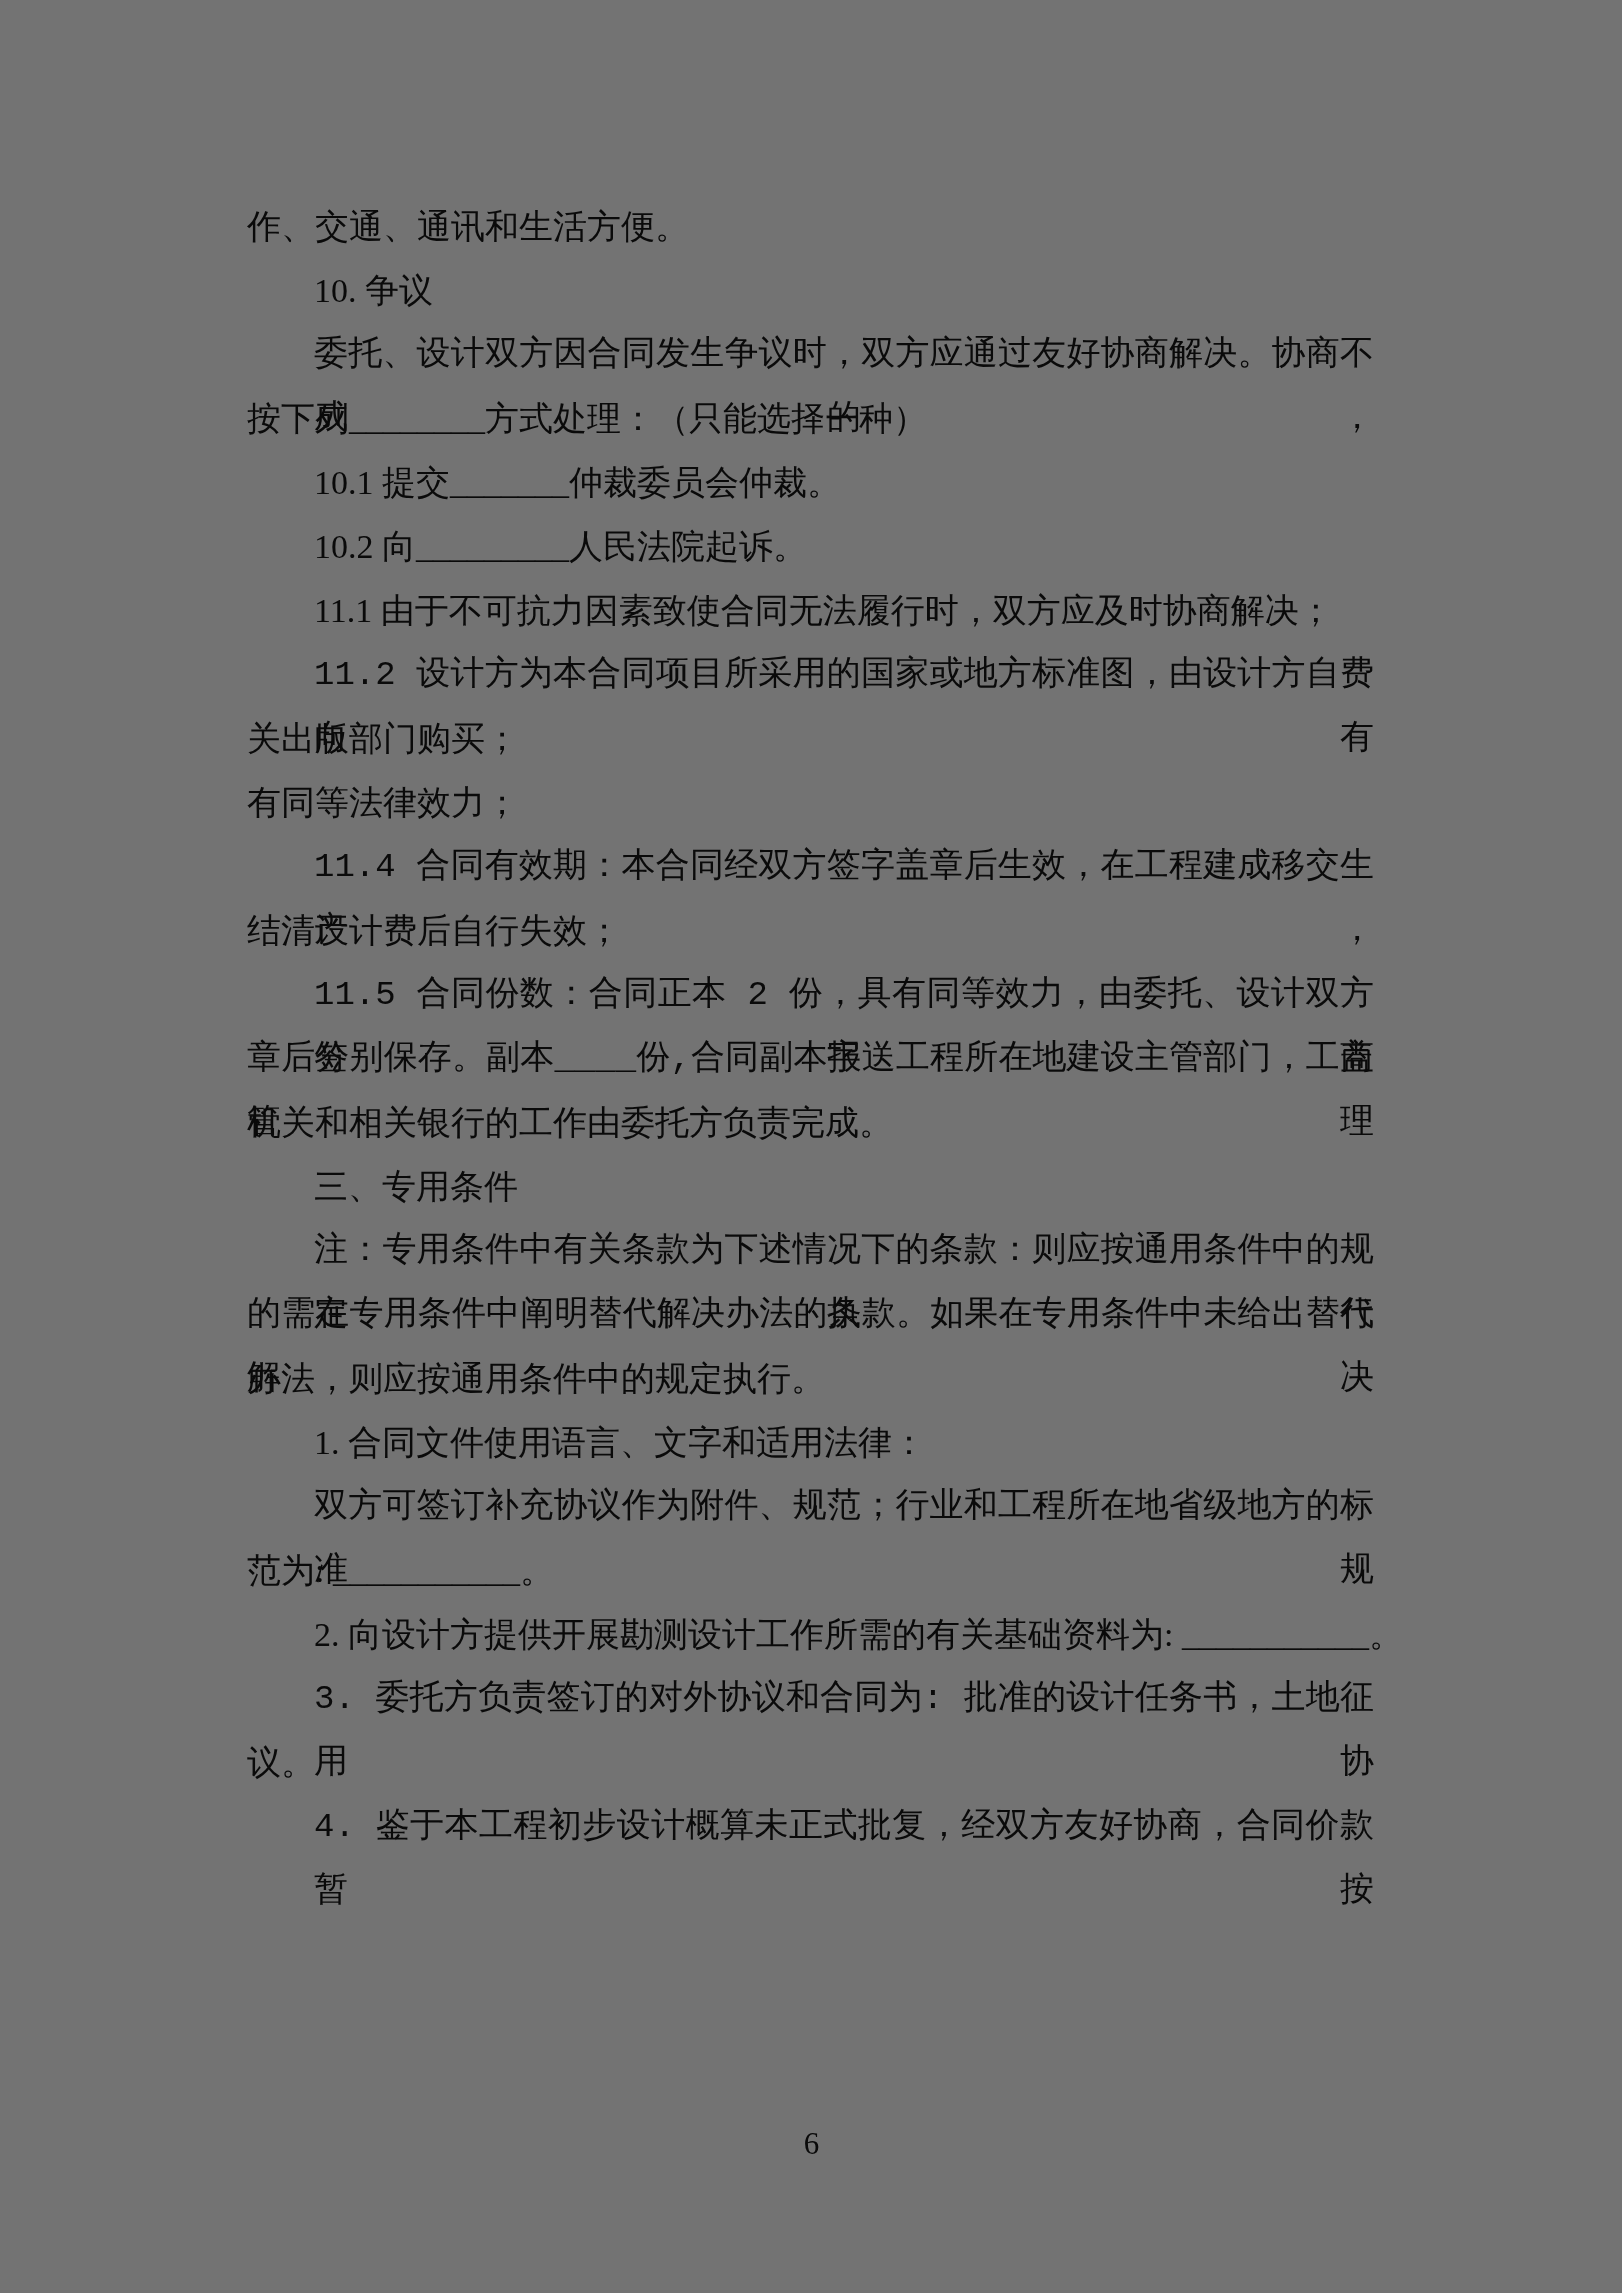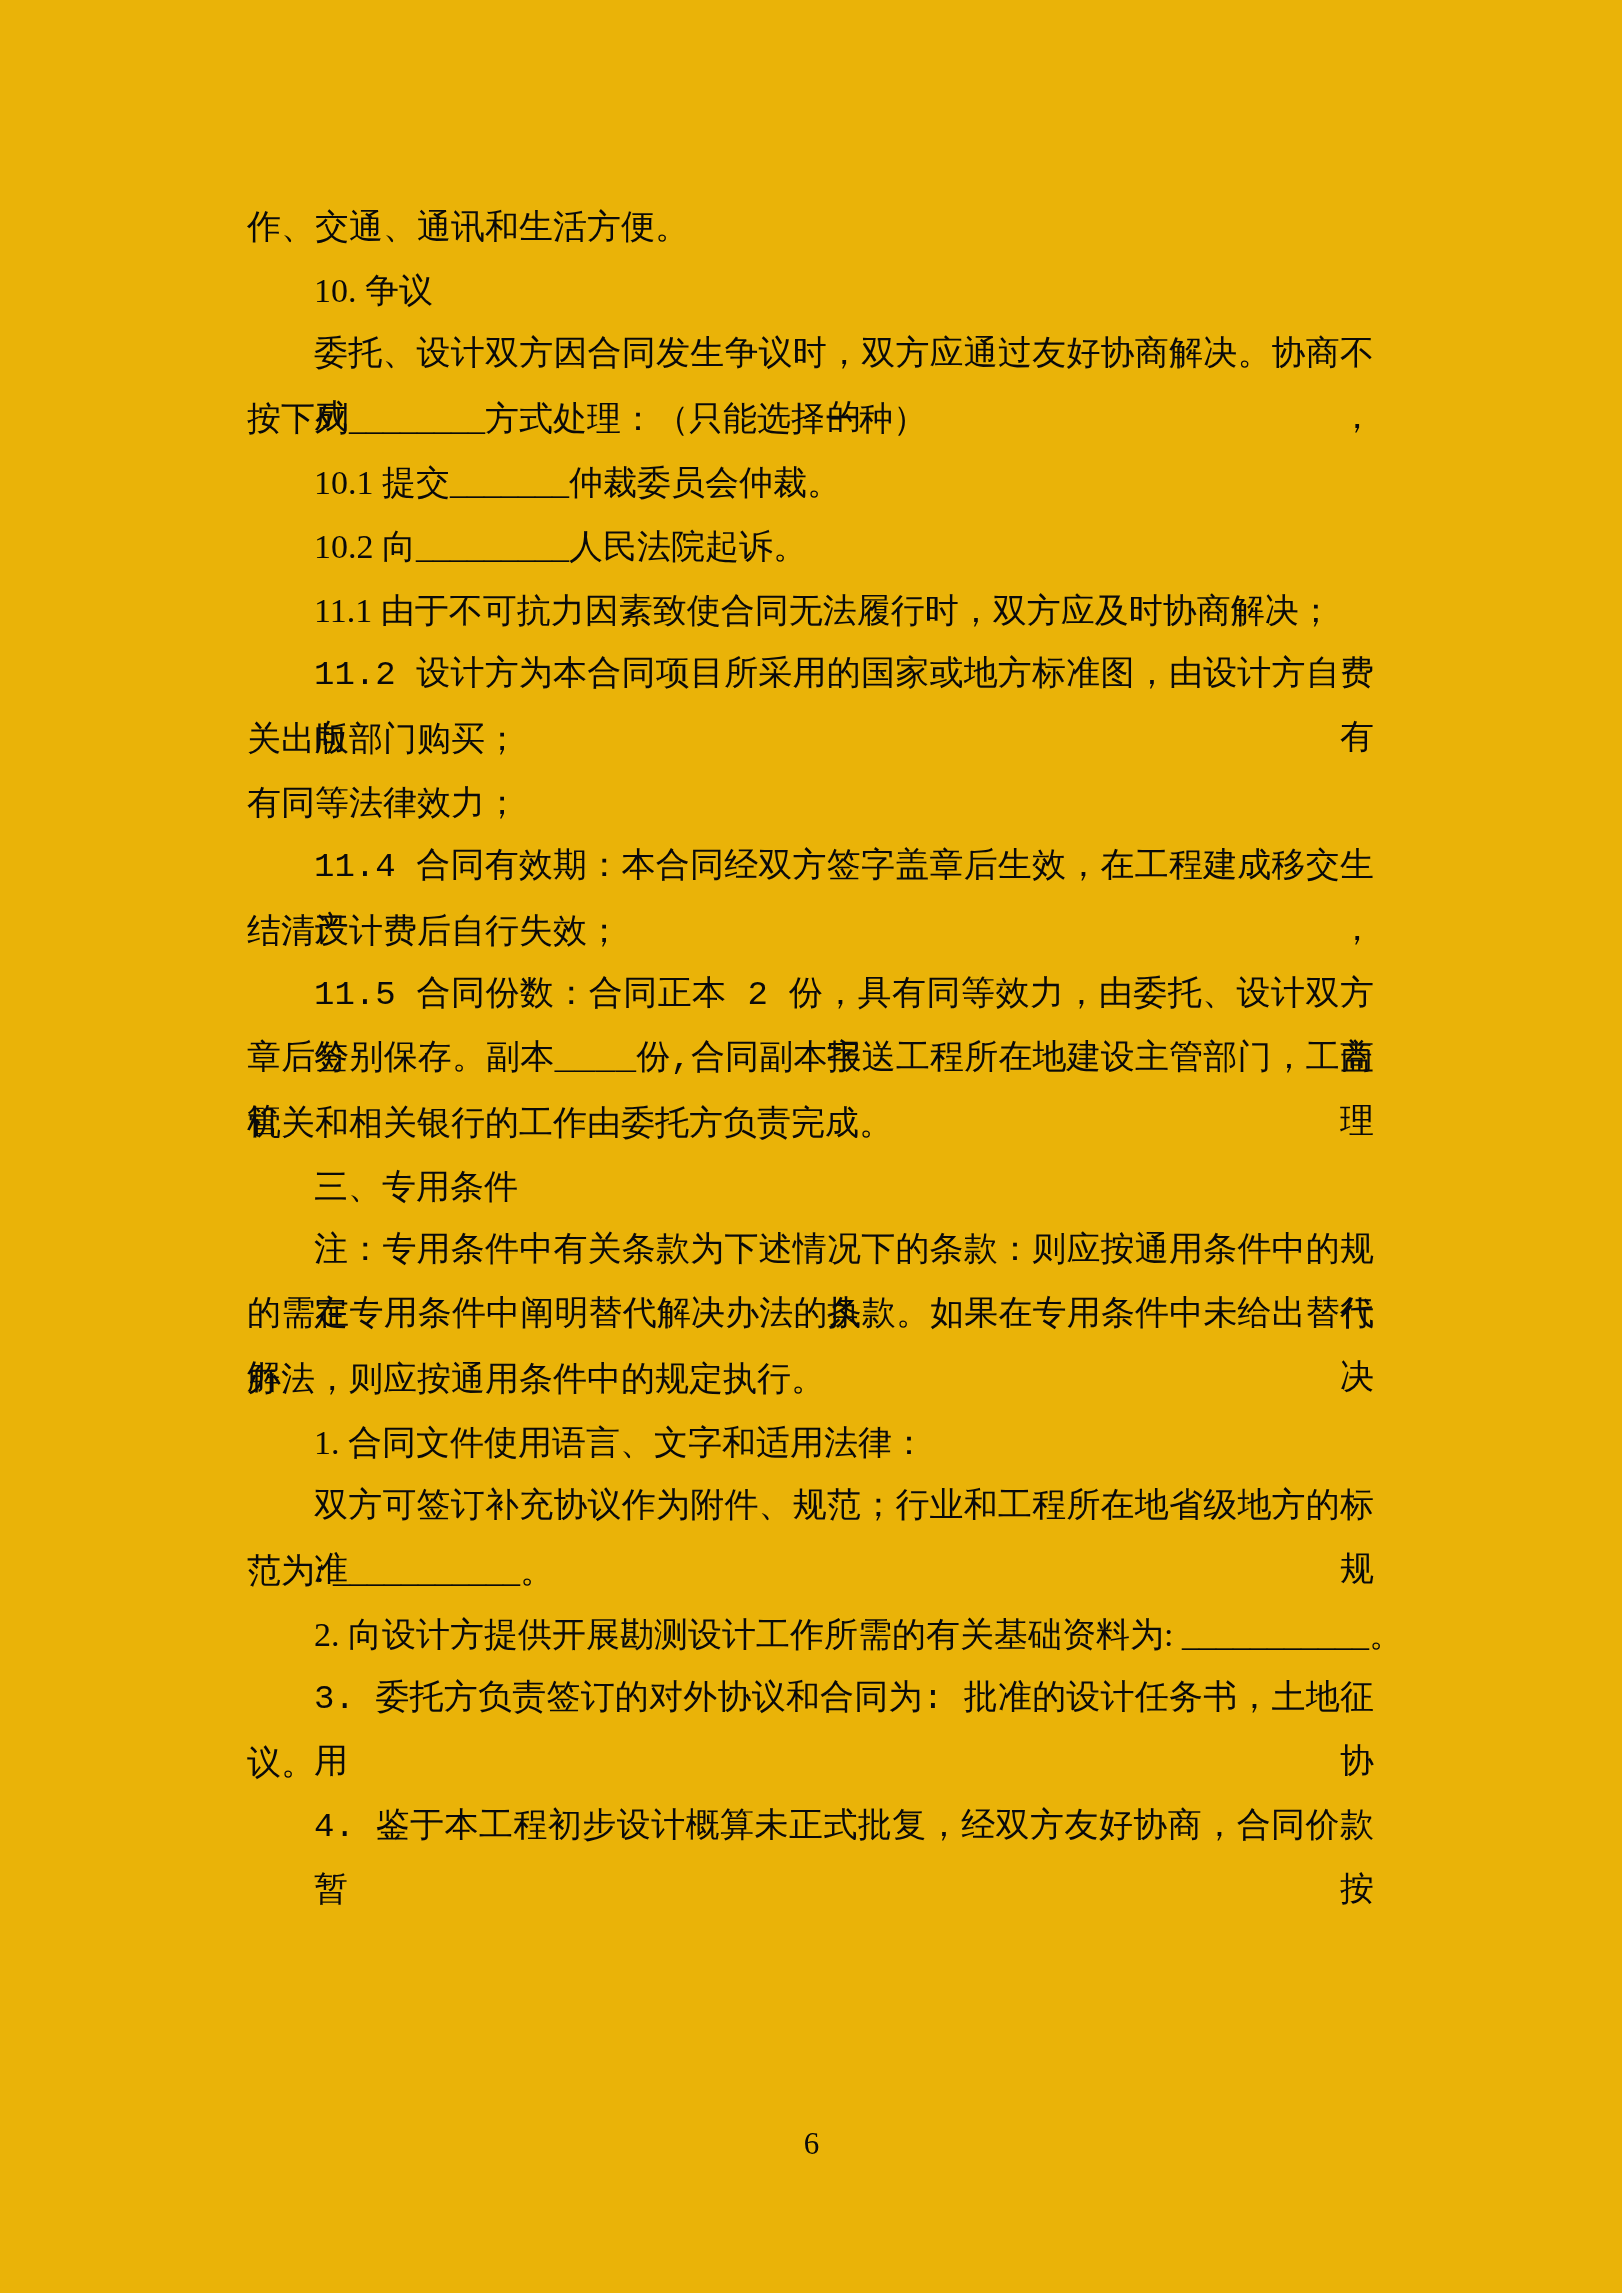--- a/index.html
+++ b/index.html
@@ -4,21 +4,21 @@
 <style>
   html, body {
     margin: 0;
     padding: 0;
     background: #ffffff;
   }
   .page {
     position: relative;
     width: 1623px;
     height: 2294px;
-    background: #eab308;
+    background: #737373;
     color: #0a0a0a;
     font-family: "Liberation Serif", "DejaVu Serif", serif;
     overflow: hidden;
   }
   .content {
     position: absolute;
     left: 247px;
     top: 195px;
     width: 1127px;
   }

